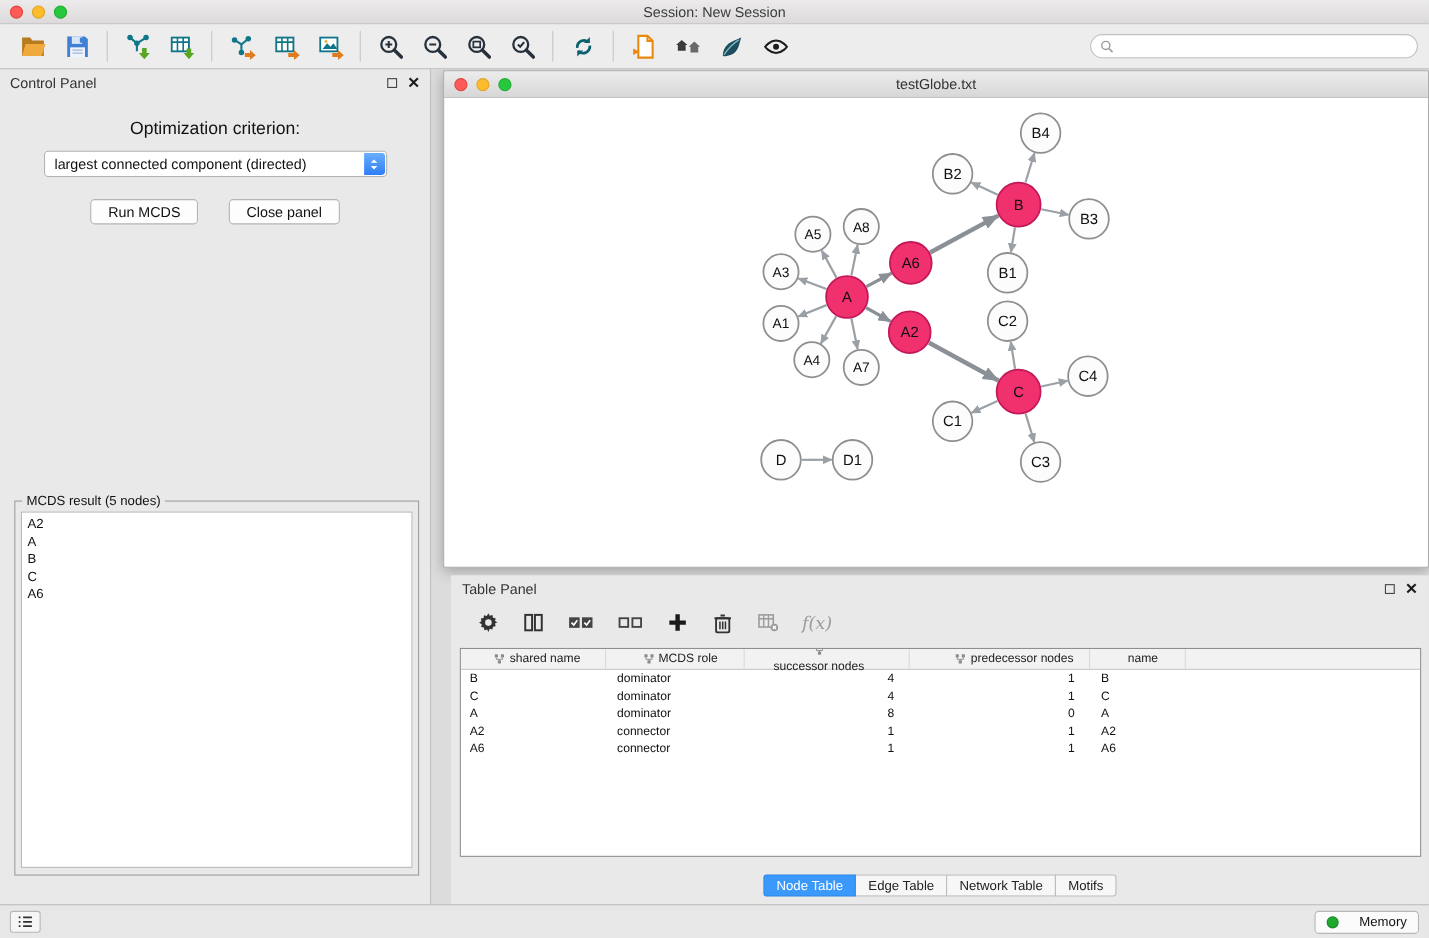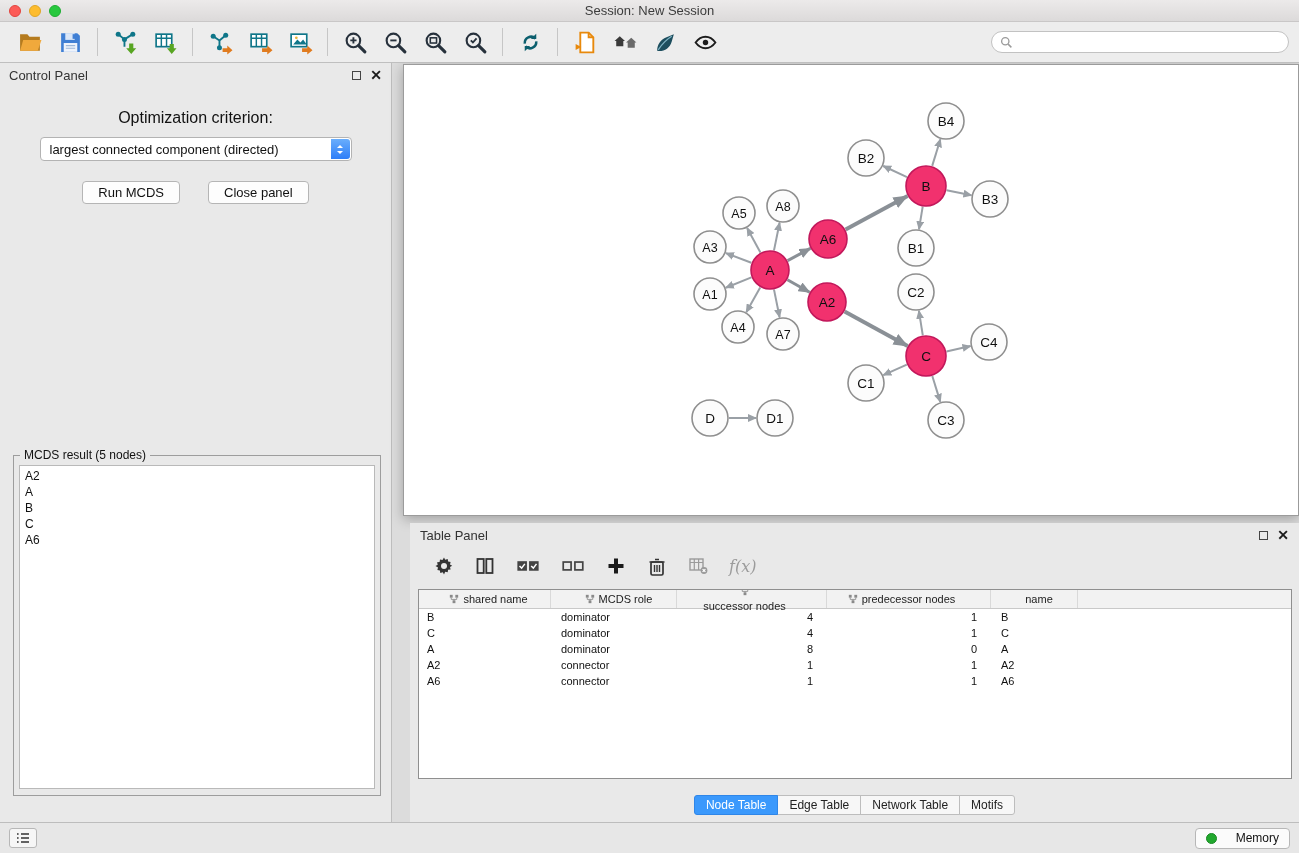--- a/index.html
+++ b/index.html
@@ -290,20 +290,28 @@
             <div class="ritem">A2</div>
             <div class="ritem">A</div>
             <div class="ritem">B</div>
             <div class="ritem">C</div>
             <div class="ritem">A6</div>
           </div>
       </div>
     </div>
 
     <div class="netwin">
+      <div class="nw-titlebar">
+        <div class="traffic">
+          <span class="tl red"></span>
+          <span class="tl yellow"></span>
+          <span class="tl green"></span>
+        </div>
+        <div class="wtitle2">testGlobe.txt</div>
+      </div>
       <div class="nw-canvas">
         <svg id="graph-svg" width="894" height="426" viewBox="0 0 894 426">
           <defs>
             <marker id="arr-s" markerUnits="userSpaceOnUse" markerWidth="9" markerHeight="8" refX="8" refY="4" orient="auto">
                 <path d="M0 0L9 4L0 8z" fill="#9aa0a6"></path>
               </marker>
             <marker id="arr-m" markerUnits="userSpaceOnUse" markerWidth="12" markerHeight="10" refX="11" refY="5" orient="auto">
                 <path d="M0 0L12 5L0 10z" fill="#8a9096"></path>
               </marker>
             <marker id="arr-l" markerUnits="userSpaceOnUse" markerWidth="15" markerHeight="12" refX="14" refY="6" orient="auto">
@@ -498,21 +506,21 @@
             </div>
           <div class="thcell c2" style="justify-content:center;text-align:center">
               <svg class="hicon" viewBox="0 0 12 12">
                 <rect x="1" y="1" width="3.4" height="3.4" fill="#8a8a8a"></rect>
                 <rect x="7.6" y="1" width="3.4" height="3.4" fill="#8a8a8a"></rect>
                 <rect x="4.3" y="7.6" width="3.4" height="3.4" fill="#8a8a8a"></rect>
                 <path d="M2.7 4.5v2h6.6v-2M6 6.5v1.5" stroke="#8a8a8a" fill="none"></path>
               </svg>
               <span>successor nodes</span>
             </div>
-          <div class="thcell c3" style="justify-content:center;text-align:center">
+          <div class="thcell c3" style="justify-content:flex-end;text-align:center">
               <svg class="hicon" viewBox="0 0 12 12">
                 <rect x="1" y="1" width="3.4" height="3.4" fill="#8a8a8a"></rect>
                 <rect x="7.6" y="1" width="3.4" height="3.4" fill="#8a8a8a"></rect>
                 <rect x="4.3" y="7.6" width="3.4" height="3.4" fill="#8a8a8a"></rect>
                 <path d="M2.7 4.5v2h6.6v-2M6 6.5v1.5" stroke="#8a8a8a" fill="none"></path>
               </svg>
               <span>predecessor nodes</span>
             </div>
           <div class="thcell c4" style="justify-content:center;text-align:center">
               <span>name</span>

